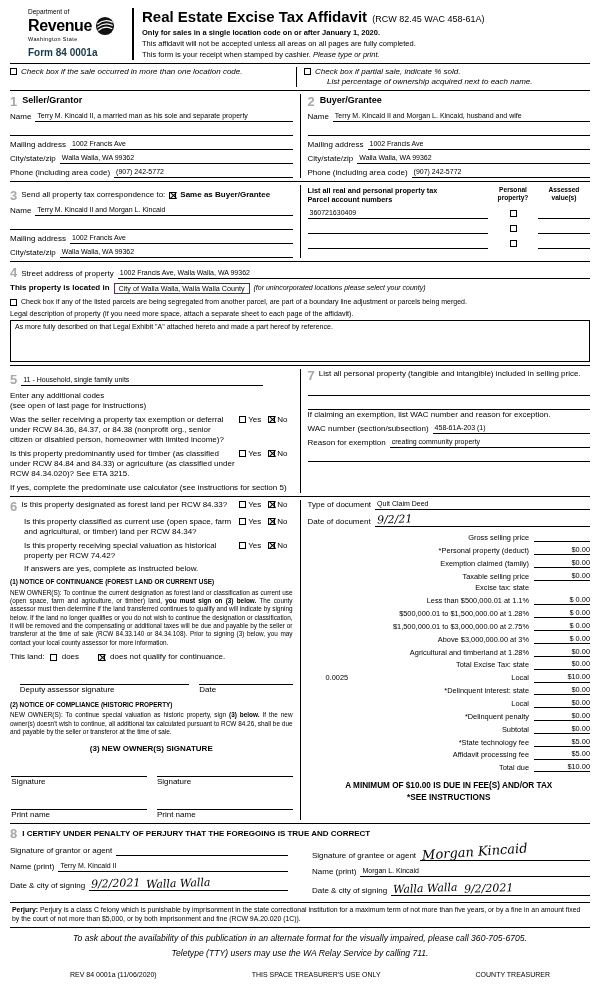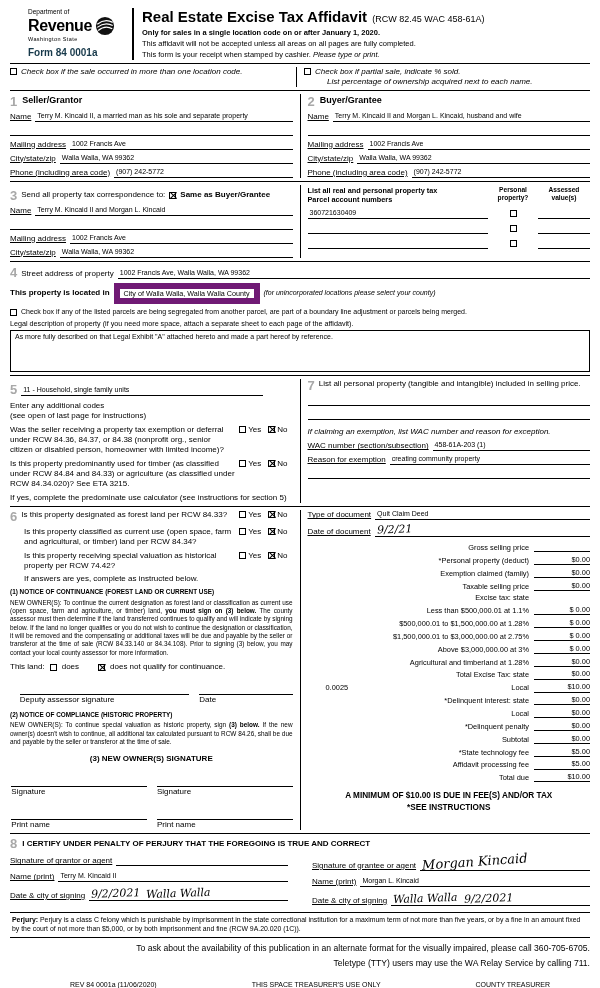--- a/index.html
+++ b/index.html
@@ -26,21 +26,21 @@
   .title { font-size:15px; font-weight:bold; }
   .rcw { font-size:9px; margin-left:3px; }
   .note { font-size:7.5px; margin-top:1.5px; }
 
   
   .cols { display:flex; align-items:stretch; }
   .col { flex:1; min-width:0; }
   .col.left { padding-right:7px; }
   .col.right { border-left:1px solid #000; padding-left:7px; }
   .frow { display:flex; align-items:flex-end; gap:4px; margin-top:4px; }
-  .lab { white-space:nowrap;text-decoration:underline; }
+  .lab { white-space:nowrap; }
   .fill { flex:1; border-bottom:1px solid #000; min-height:10px; font-size:7px; padding:0 2px; }
   .secnum { color:var(--c-section_number,#a8a8a8); font-weight:bold; font-size:13px; line-height:1; flex:none; }
   .sechead { display:flex; align-items:center; gap:5px; margin-top:1px; }
   .sechead .h { font-weight:bold; font-size:9px; }
 
   
   .cb { width:7px; height:7px; border:1px solid #000; display:inline-block; position:relative; flex:none; vertical-align:-1px; background:#fff; margin-top:1px; }
   .cb.on::before,.cb.on::after { content:""; position:absolute; left:-1px; top:2px; width:9px; height:1.2px; background:#000; }
   .cb.on::before { transform:rotate(45deg); } .cb.on::after { transform:rotate(-45deg); }
 
@@ -53,21 +53,21 @@
   .phead { display:flex; gap:3px; margin-top:1px; }
   .ph-left { flex:1; font-weight:bold; font-size:7.3px; }
   .ph-mid { width:44px; font-weight:bold; font-size:6.6px; text-align:center; }
   .ph-right { width:52px; font-weight:bold; font-size:6.6px; text-align:center; }
   .prow { display:flex; gap:3px; align-items:flex-end; margin-top:5px; }
   .prow .pnum { flex:1; border-bottom:1px solid #000; min-height:10px; font-size:7px; padding:0 2px; }
   .prow .pcbc { width:44px; text-align:center; }
   .prow .pval { width:52px; border-bottom:1px solid #000; min-height:10px; }
 
   
-  .locbox { border:6px solid #701a75; padding:0 4px; font-size:7.2px; }
+  .locbox { border:1px solid #701a75; padding:0 4px; font-size:7.2px; }
   .legal-lab { margin-top:3px; font-size:7.2px; }
   .legalbox { border:1px solid #000; height:42px; margin-top:2px; padding:2px 4px; font-size:7px; }
 
   
   .qrow { display:flex; gap:4px; margin-top:4px; align-items:flex-start; }
   .qrow .qtext { flex:1; }
   .qchecks { display:flex; gap:2px; align-items:flex-start; white-space:nowrap; flex:none; }
   .qchecks .yn { margin-right:5px; }
   .ind { padding-left:14px; }
 
@@ -92,21 +92,21 @@
   .hand { font-family:"DejaVu Serif",serif; font-style:italic; font-size:11px; line-height:1; display:inline-block; transform:rotate(-2deg); }
   .hand.big { font-size:13px; transform:rotate(-4deg) translateY(-1px); }
 
   
   .certrow { display:flex; align-items:center; gap:5px; margin-top:2px; }
   .certrow .h { font-weight:bold; font-size:8px; }
   .sec8 .frow { margin-top:6px; }
 
   
   .perjury { border-top:1.4px solid #000; border-bottom:1px solid #000; margin-top:6px; padding:3px 2px; font-size:6.9px; line-height:1.3; }
-  .alt { text-align:right; font-size:8.6px; margin-top:5px; }
+  .alt { text-align:center; font-size:8.6px; margin-top:5px;font-style:italic; }
   .botrow { display:flex; justify-content:space-between; font-size:7px; margin-top:12px; padding:0 40px 0 60px; }
 </style>
 </head>
 <body>
 
 <div class="page">
 
   <div class="hdr">
     <div class="hdr-left">
       <div class="dept">Department of</div>
@@ -314,21 +314,21 @@
       <div class="qrow" style="margin-top:0;">
         <span class="secnum">7</span>
         <div class="qtext">List all personal property (tangible and intangible) included in selling price.</div>
       </div>
       <div class="frow">
           <span class="fill"></span>
         </div>
       <div class="frow">
           <span class="fill"></span>
         </div>
-      <div style="margin-top:7px;font-style:italic;">If claiming an exemption, list WAC number and reason for exception.</div>
+      <div style="">If claiming an exemption, list WAC number and reason for exception.</div>
       <div class="frow">
           <span class="lab">WAC number (section/subsection)</span>
           <span class="fill">458-61A-203 (1)</span>
         </div>
       <div class="frow">
           <span class="lab">Reason for exemption</span>
           <span class="fill">creating community property</span>
         </div>
       <div class="frow">
           <span class="fill"></span>

